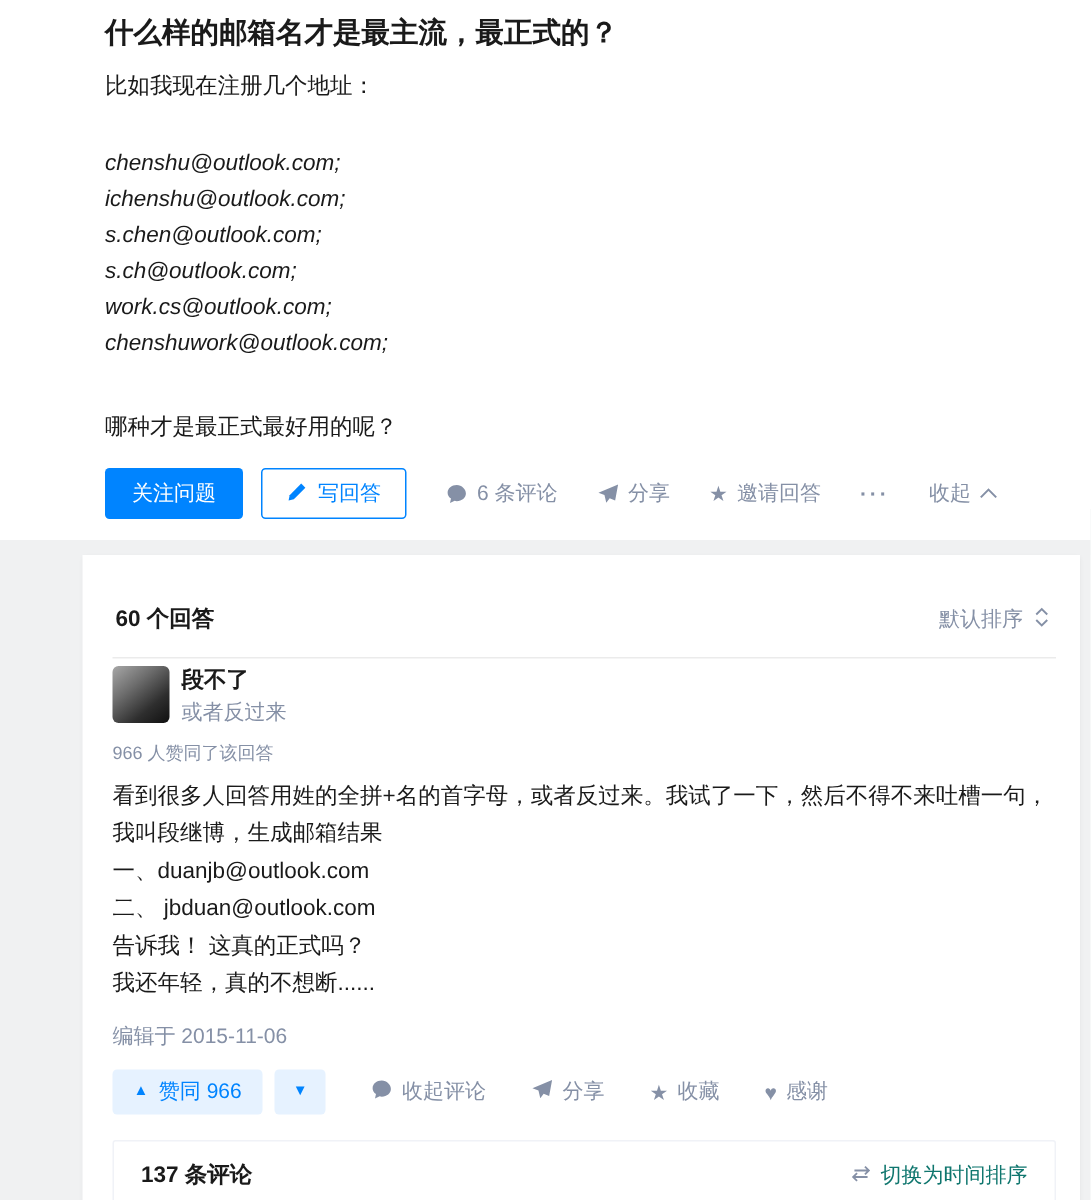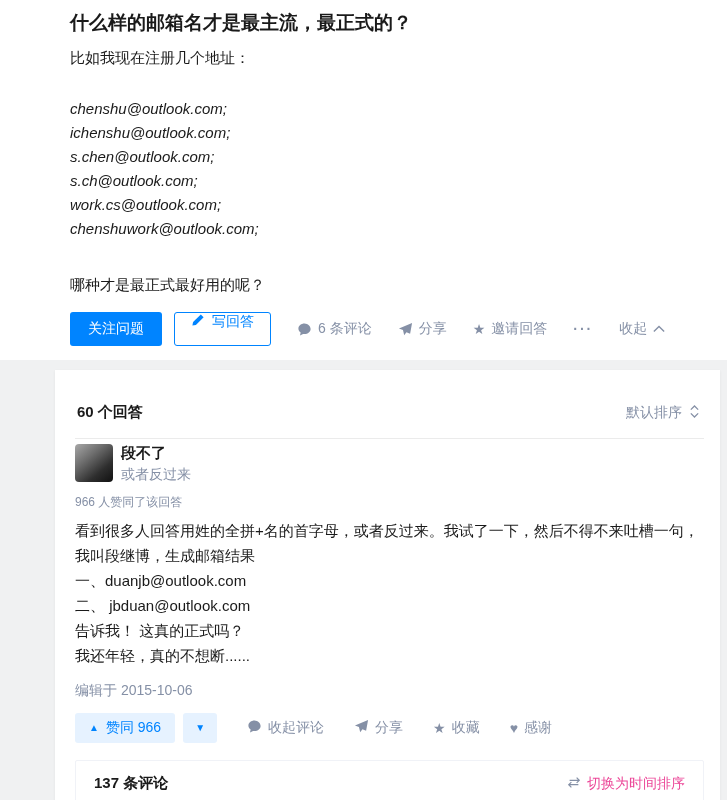--- a/index.html
+++ b/index.html
@@ -31,21 +31,21 @@
     align-items:center;
   }
   .btn-primary {
     background:#0084ff; color:#fff; border:none; border-radius:3px;
     height:34px; padding:0 18px; font-size:14px; cursor:pointer;
     font-family:inherit;
   }
   .btn-outline {
     background:#fff; color:#0084ff; border:1px solid #0084ff; border-radius:3px;
     height:34px; padding:0 16px; font-size:14px; cursor:pointer; margin-left:12px;
-    display:inline-flex; align-items:flex-start; gap:7px; font-family:inherit;
+    display:inline-flex; align-items:center; gap:7px; font-family:inherit;
   }
   .q-action {
     display:inline-flex; align-items:center; gap:6px;
     color:#8590a6; font-size:14px; margin-left:26px; cursor:pointer;
   }
   .q-action svg { display:block; }
   .glyph-icon { font-size:14px; line-height:1; color:#8590a6; }
   .more-dots { letter-spacing:2px; font-weight:bold; }
   
   .gray-gap { height:10px; background:#f0f1f2; }
@@ -101,21 +101,21 @@
     border-radius:2px;
   }
   .comments-head {
     display:flex; justify-content:space-between; align-items:center;
     padding:13px 18px;
     border-bottom:1px solid #f0f2f7;
   }
   .comments-count { font-size:15px; font-weight:bold; color:#1a1a1a; }
   .comments-sort {
     display:inline-flex; align-items:center; gap:6px;
-    color:#ec4899; font-size:14px; cursor:pointer;
+    color:#0f766e; font-size:14px; cursor:pointer;
   }
 </style>
 </head>
 <body>
 
 <section class="question">
   <h1 class="q-title">什么样的邮箱名才是最主流，最正式的？</h1>
   <p class="q-text">比如我现在注册几个地址：</p>
 
   <div class="emails">
@@ -210,21 +210,21 @@
     <div class="upvote-meta">966 人赞同了该回答</div>
 
     <div class="answer-body">
       <p>看到很多人回答用姓的全拼+名的首字母，或者反过来。我试了一下，然后不得不来吐槽一句，我叫段继博，生成邮箱结果</p>
       <p>一、duanjb@outlook.com</p>
       <p>二、 jbduan@outlook.com</p>
       <p>告诉我！ 这真的正式吗？</p>
       <p>我还年轻，真的不想断......</p>
     </div>
 
-    <div class="edited">编辑于 2015-10-06</div>
+    <div class="edited">编辑于 2015-11-06</div>
 
     <div class="answer-actions">
       <button class="vote-btn vote-up">
         <span class="tri">▲</span>
         <span>赞同 966</span>
       </button>
       <button class="vote-btn vote-down">
         <span class="tri">▼</span>
       </button>
 

